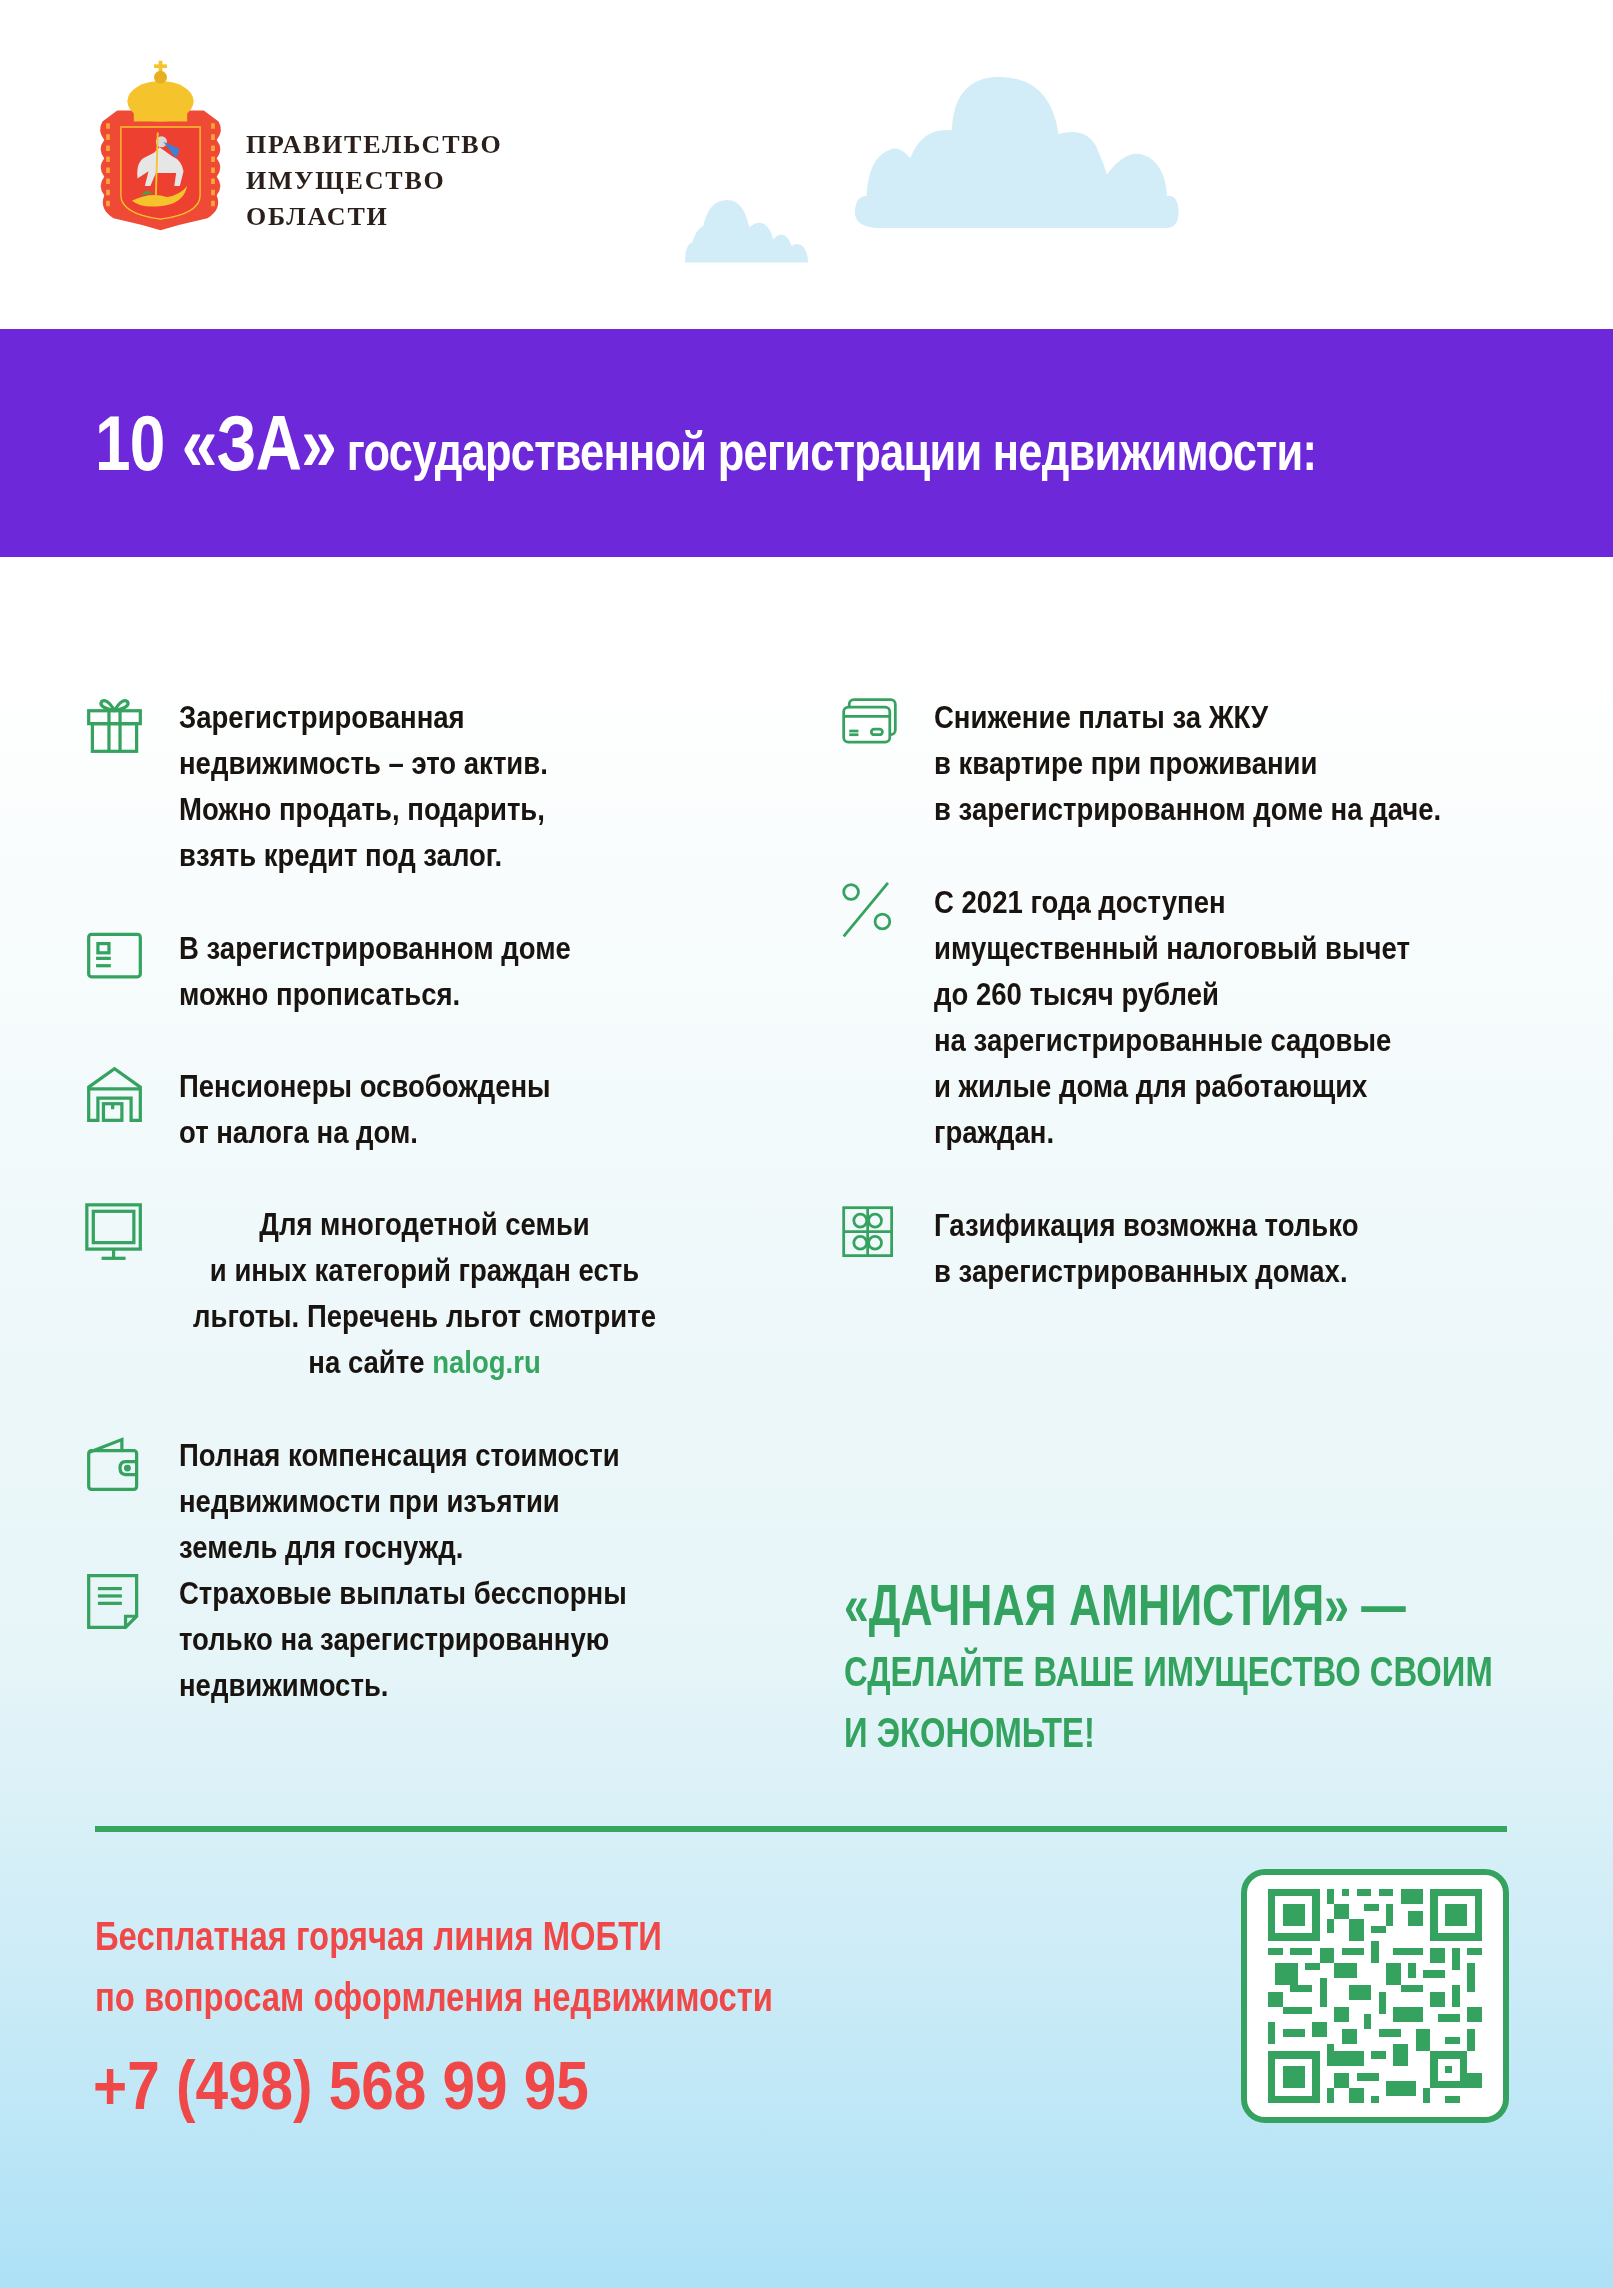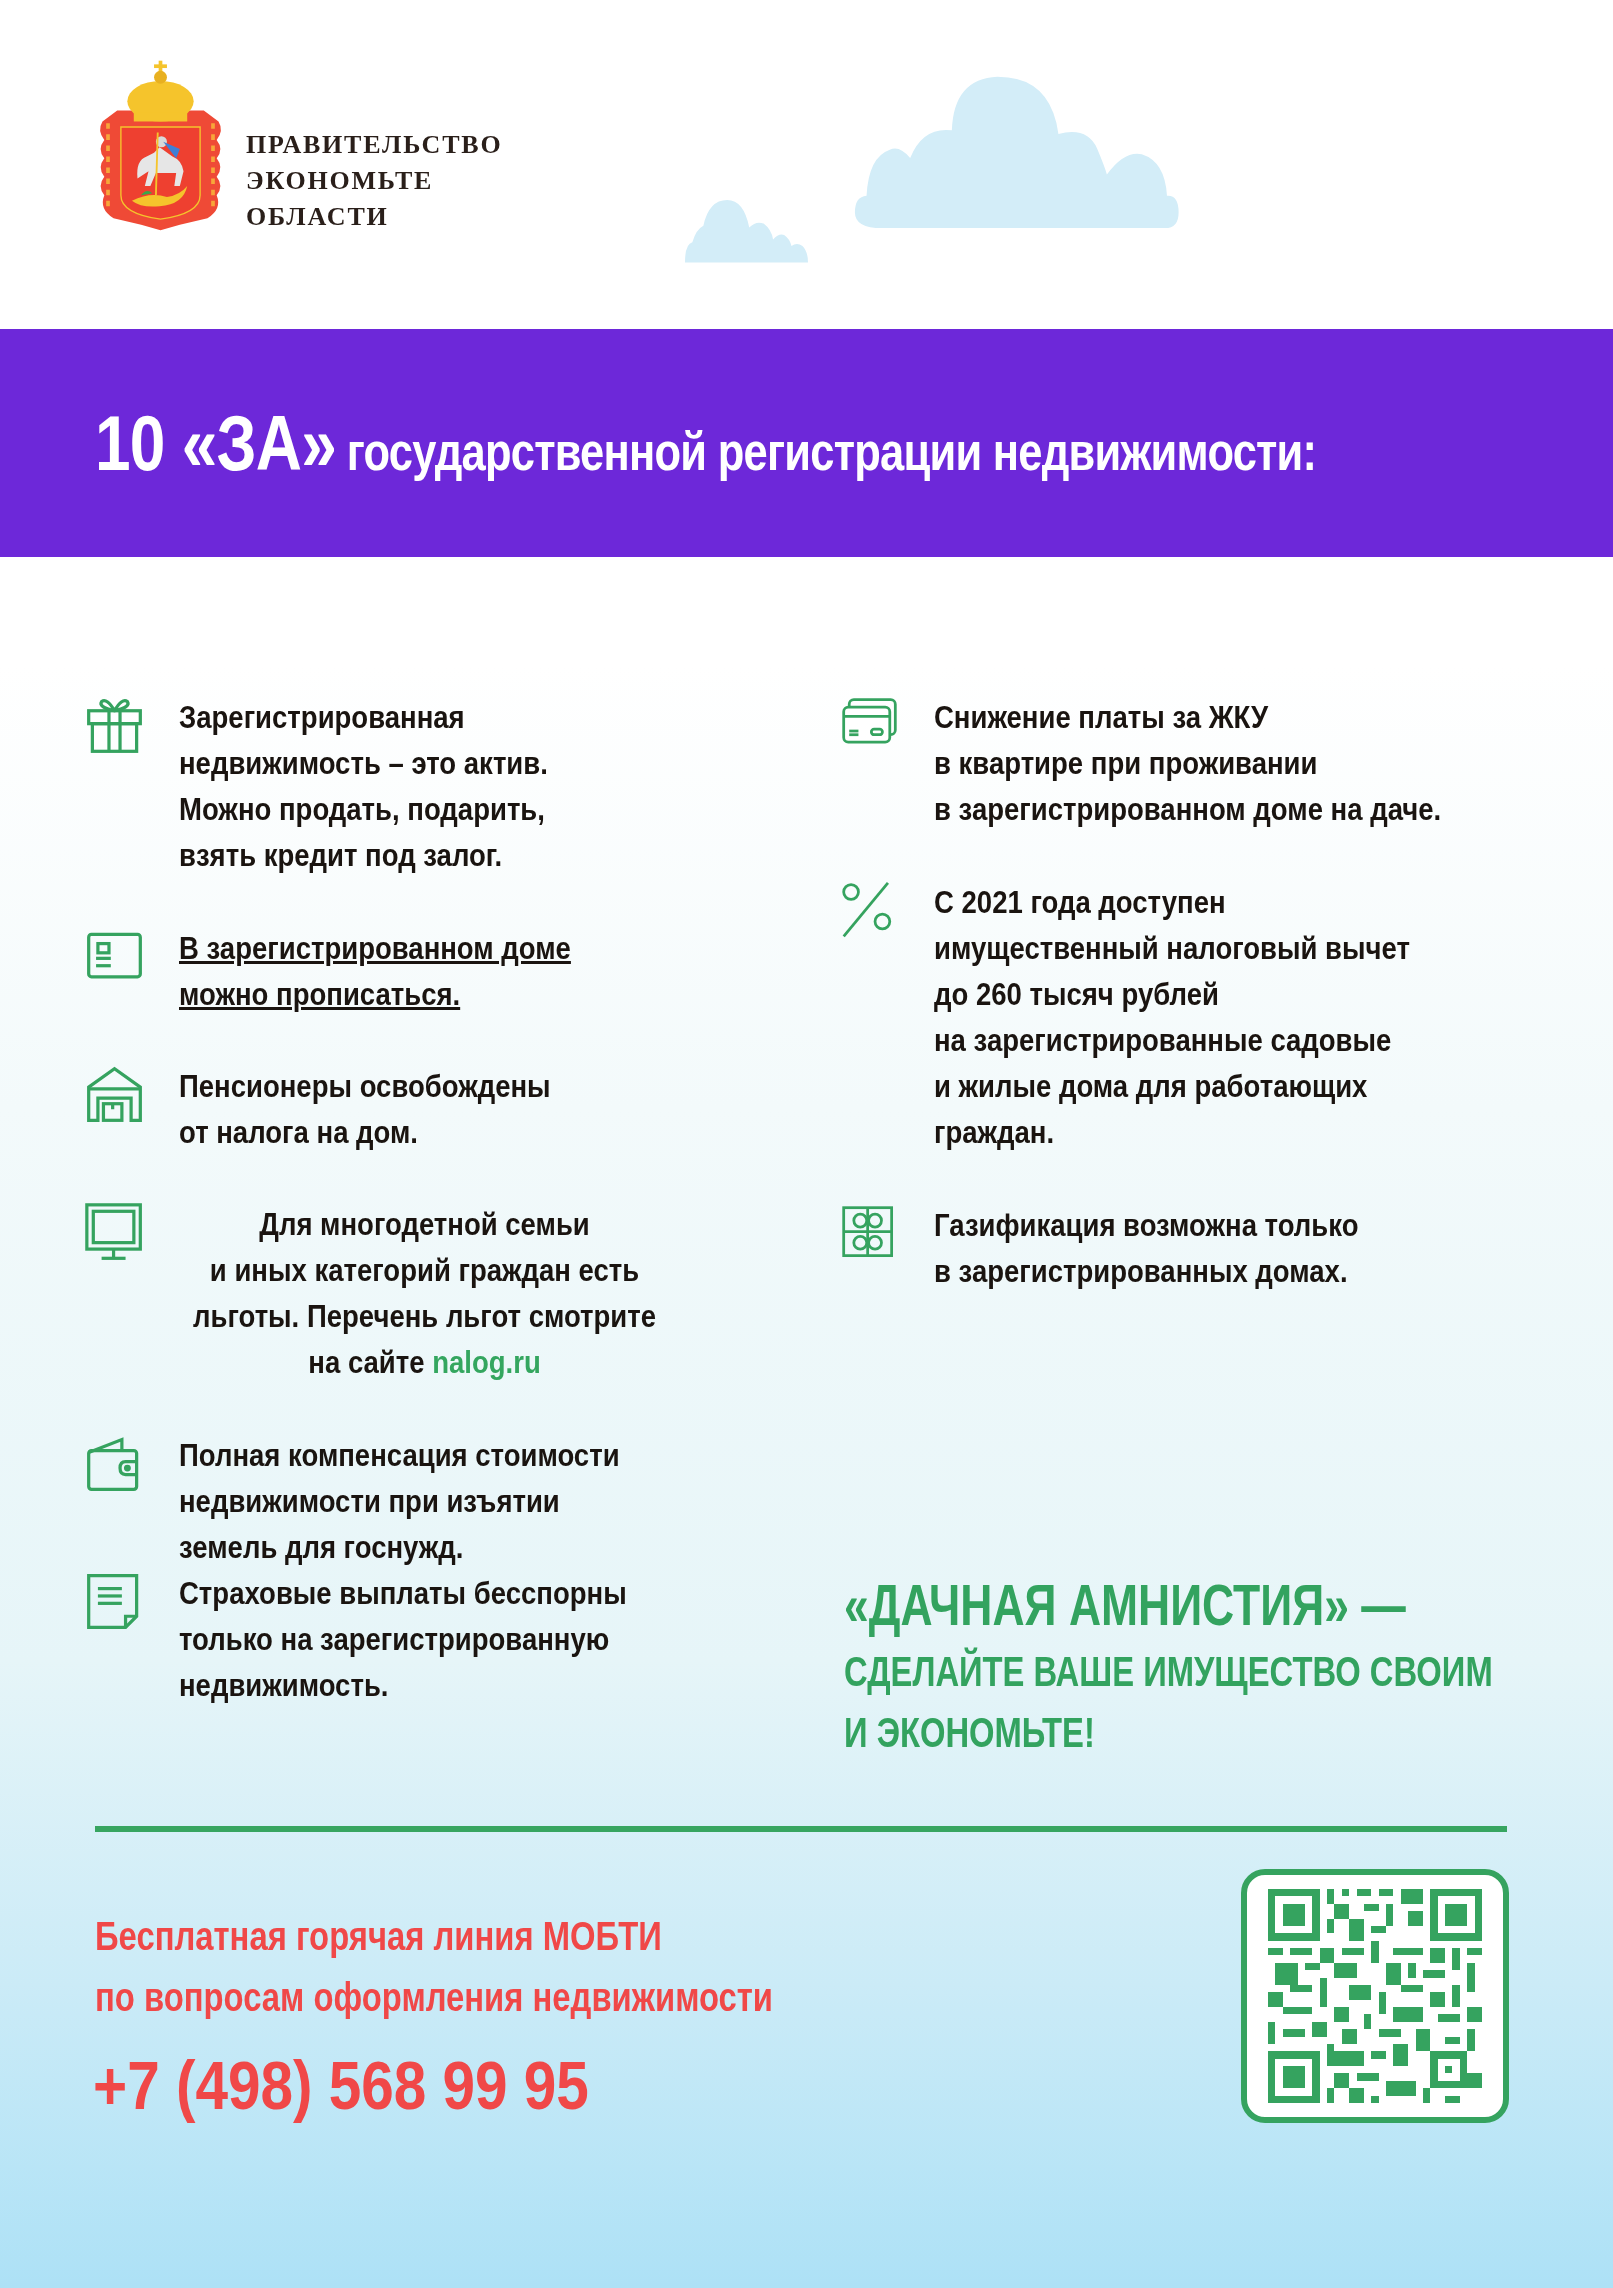--- a/index.html
+++ b/index.html
@@ -82,21 +82,21 @@
 
   <path d="M46 132 Q44 112 56 108 L64 104 L70 98 L84 108 Q94 112 96 124 L92 140 L86 140 L88 126 L66 126 L60 140 L54 140 L58 124 Z" fill="#e6e6e6"></path>
   <circle cx="72" cy="92" r="6" fill="#d8d8d8"></circle>
   <path d="M74 92 L92 100 L88 110 Z" fill="#3f7fd6"></path>
   <path d="M68 82 L66 150" stroke="#f5c42c" stroke-width="2"></path>
   <path d="M40 156 Q60 146 78 152 Q92 150 100 140 Q96 160 70 162 Q50 164 40 156 Z" fill="#f5c42c"></path>
   <path d="M50 150 Q56 142 62 148" fill="#3aa84a"></path>
 </svg>
 <div class="org-name">
   <div>ПРАВИТЕЛЬСТВО</div>
-  <div>ЭКОНОМЬТЕ</div>
+  <div>ИМУЩЕСТВО</div>
   <div>ОБЛАСТИ</div>
 </div>
 
 <svg class="cloud" style="left:683px; top:189px;" width="138" height="78" viewBox="0 0 150 85">
   <path d="M2 80 Q2 60 10 58 Q14 44 22 40 Q28 12 48 12 Q66 12 72 42 Q80 34 88 38 Q96 44 98 55 Q104 48 110 50 Q116 54 118 62 Q124 58 130 62 Q136 68 136 80 Z" fill="#d3edf8"></path>
 </svg>
 <svg class="cloud" style="left:824px; top:60px;" width="683" height="171" viewBox="0 0 740 185">
   <path d="M298 182 Q270 182 270 165 Q270 148 282 147 Q284 105 306 97 Q316 92 327 106 Q340 72 370 76 Q372 20 417 18 Q472 18 480 80 Q510 72 520 96 Q528 116 530 124 Q548 98 566 102 Q590 110 592 147 Q604 146 604 165 Q604 182 590 182 Z" fill="#d3edf8" transform="translate(-250,0) scale(1.05,1)"></path>
 </svg>
 
@@ -116,21 +116,21 @@
         <line x1="38" y1="16" x2="38" y2="60"></line>
       <path d="M32 16 Q24 2 18 6 Q14 12 32 16 Q50 12 46 6 Q40 2 32 16"></path>
     </svg>
     <div class="item-text">
       <span class="line">Зарегистрированная</span>
       <span class="line">недвижимость – это актив.</span>
       <span class="line">Можно продать, подарить,</span>
       <span class="line">взять кредит под залог.</span>
     </div>
   </div>
-  <div class="item" style="height:138px;text-decoration:underline;">
+  <div class="item" style="height:138px;">
     <svg class="icon" viewBox="0 0 64 64" fill="none" stroke="#35a35f" stroke-width="3.5">
       <rect x="4" y="8" width="56" height="46" rx="3"></rect>
         <rect x="14" y="18" width="12" height="10"></rect>
       <line x1="12" y1="34" x2="28" y2="34"></line>
         <line x1="12" y1="42" x2="28" y2="42"></line>
     </svg>
     <div class="item-text">
       <span class="line">В зарегистрированном доме</span>
       <span class="line">можно прописаться.</span>
     </div>

